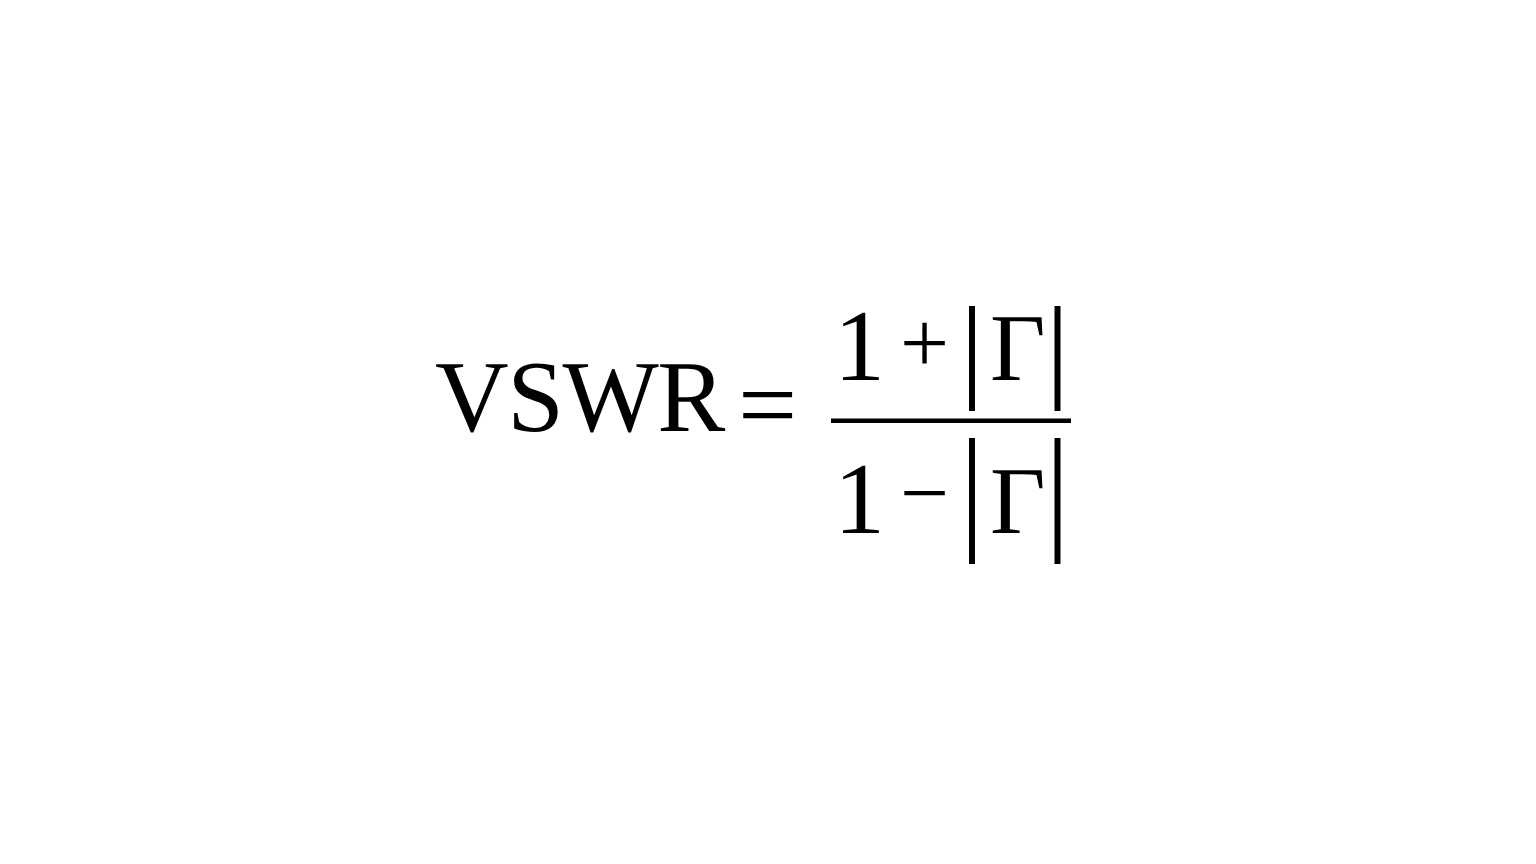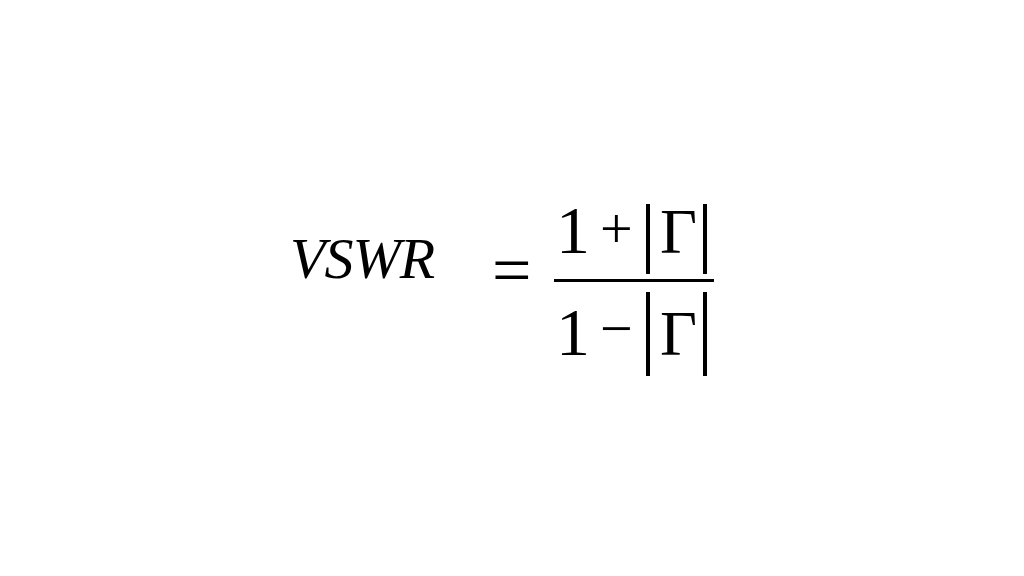--- a/index.html
+++ b/index.html
@@ -1,18 +1,18 @@
 <!DOCTYPE html>
 <html><head>
 <meta charset="utf-8">
 <style>
   html, body { margin:0; padding:0; background:#ffffff; }
   body { width:1024px; height:576px; position:relative; overflow:hidden; font-family:"Liberation Serif", serif; color:#000; }
   .abs { position:absolute; line-height:1; white-space:nowrap; }
-  .lhs { left:290px; top:230px; font-size:58px; font-style:italic; letter-spacing:-1px; }
+  .lhs { left:290px; top:230px; font-size:68px; letter-spacing:-1px; }
   .eq { left:492px; top:236px; font-size:70px; }
   .num1 { left:556px; top:196px; font-size:68px; }
   .plus { left:600px; top:200px; font-size:58px; }
   .den1 { left:556px; top:298px; font-size:68px; }
   .minus { left:600px; top:300px; font-size:58px; }
   .gamma { font-size:64px; }
   .g-num { left:660px; top:200px; }
   .g-den { left:660px; top:302px; }
   .bar { position:absolute; background:#000; width:4px; }
   .fracline { position:absolute; left:554px; top:279px; width:160px; height:3px; background:#000; }

